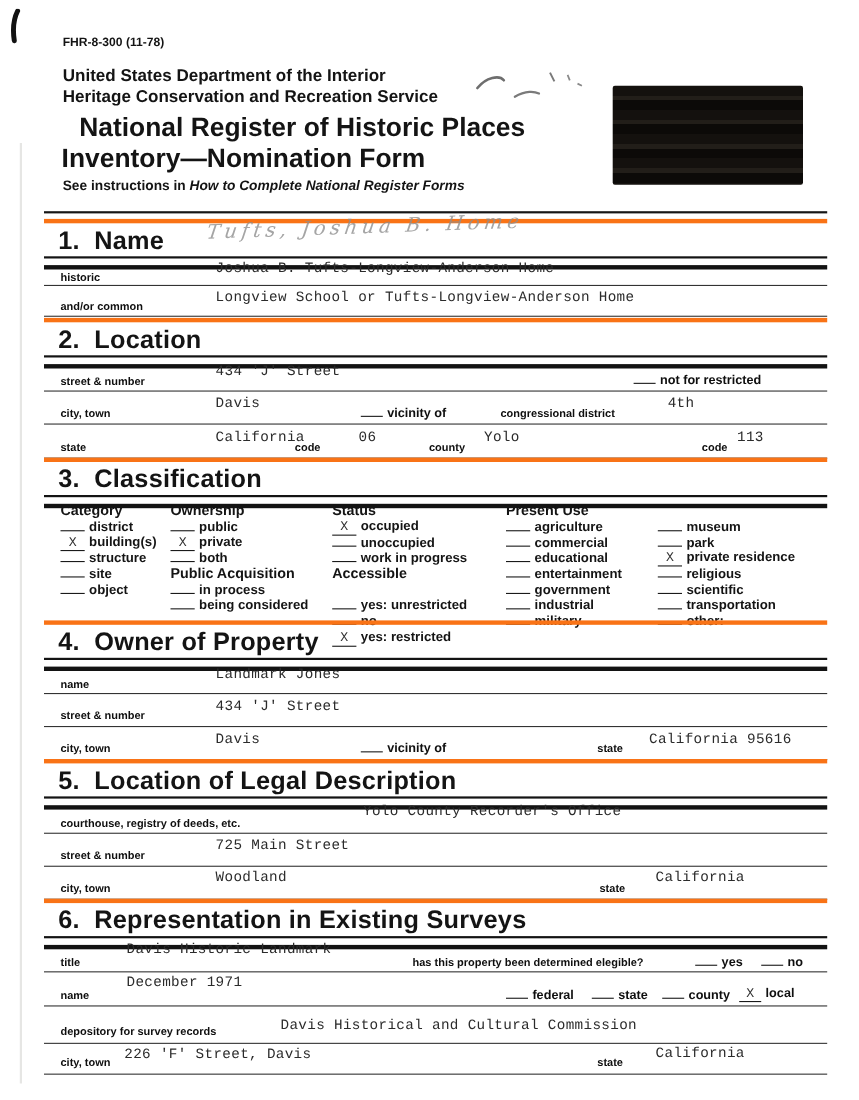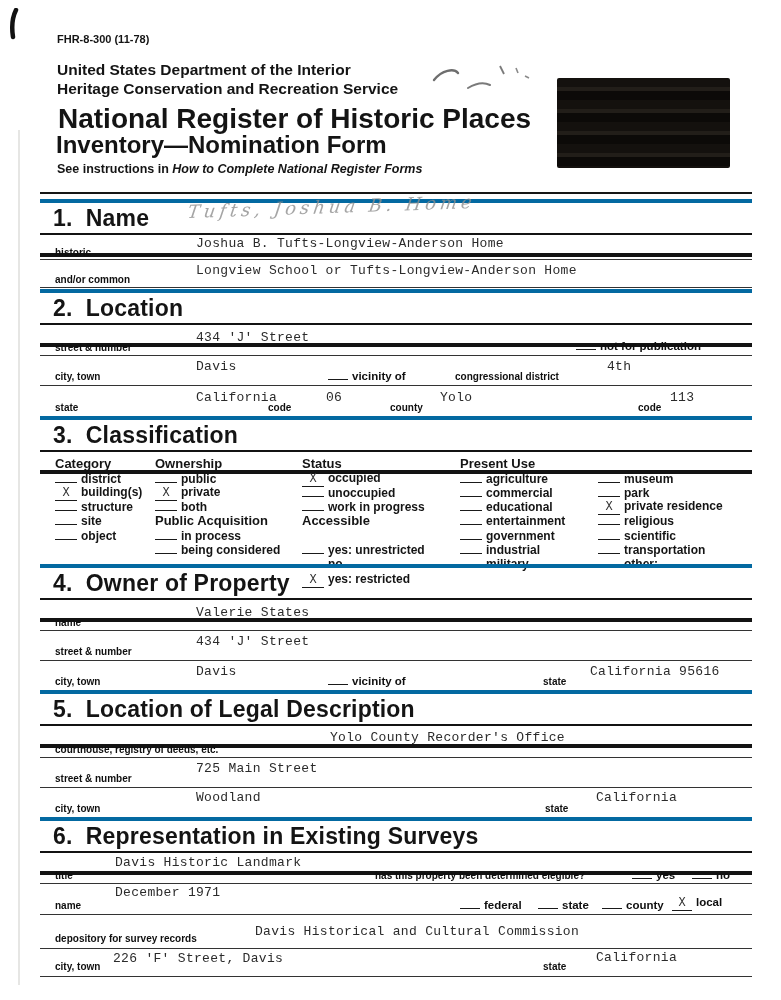--- a/index.html
+++ b/index.html
@@ -6,21 +6,21 @@
   .page {
     position:relative; width:781px; height:1000px; margin:0 auto;
     background:#ffffff; overflow:hidden;
     font-family:"Liberation Sans", sans-serif; color:#141414;
   }
   .abs { position:absolute; white-space:nowrap; }
   .b { font-weight:700; }
   .thinline { position:absolute; border-top:2px solid #161616; }
 
   
-  .sechead { position:absolute; left:40px; width:712px; border-top:4px solid #0369a1; border-bottom:4px solid #131313; padding-bottom:18px; }
+  .sechead { position:absolute; left:40px; width:712px; border-top:4px solid #f97316; border-bottom:4px solid #131313; padding-bottom:6px; }
   .sechead .inner {
     border-bottom:2px solid #131313; padding:2px 0 2px 13px;
     font-weight:700; font-size:23px; letter-spacing:.2px; white-space:pre; line-height:26px;
   }
 
   
   .frow { position:absolute; left:40px; width:712px; border-bottom:1.6px solid #333; }
   .flabel { position:absolute; font-size:10px; font-weight:700; white-space:nowrap; color:#0f0f0f; }
   .fval { position:absolute; font-family:"Liberation Mono","DejaVu Sans Mono",monospace; font-size:13px; color:#2b2b2b; white-space:nowrap; letter-spacing:.3px; }
   .combo { position:absolute; white-space:nowrap; font-size:11.5px; font-weight:700; color:#0f0f0f; }
@@ -58,21 +58,21 @@
   <div class="abs b" style="left:57px;top:33px;font-size:11px;">FHR-8-300   (11-78)</div>
   <div class="abs b" style="left:57px;top:61px;font-size:15.5px;">United States Department of the Interior</div>
   <div class="abs b" style="left:57px;top:80px;font-size:15.5px;">Heritage Conservation and Recreation Service</div>
   <svg class="abs" style="left:428px;top:58px;" width="110" height="36" viewBox="0 0 110 36">
     <path d="M6 22 C 14 12, 26 10, 30 15" stroke="#6e6e6e" stroke-width="2.4" fill="none" stroke-linecap="round"></path>
     <path d="M40 30 C 50 24, 58 25, 62 27" stroke="#7a7a7a" stroke-width="2" fill="none" stroke-linecap="round"></path>
     <path d="M72 8 L 76 16" stroke="#7a7a7a" stroke-width="1.8" fill="none"></path>
     <path d="M88 10 L 90 15 M97 18 L 101 20" stroke="#8a8a8a" stroke-width="1.6" fill="none"></path>
   </svg>
   <div class="redaction"></div>
-  <div class="abs b" style="left:58px;top:103px;font-size:28px;">National Register of Historic Places</div>
+  <div class="abs b" style="left:72px;top:103px;font-size:24px;">National Register of Historic Places</div>
   <div class="abs b" style="left:56px;top:131px;font-size:24px;">Inventory—Nomination Form</div>
   <div class="abs b" style="left:57px;top:162px;font-size:12.5px;"><span>See instructions in </span><span style="font-style:italic;">How to Complete National Register Forms</span></div>
   <div class="thinline" style="left:40px;top:192px;width:712px;"></div>
 
   <div class="sechead" style="top:199px;">
     <div class="inner">1.  Name</div>
   </div>
   <div class="abs handwriting" style="left:188px;top:201px;z-index:3;">Tufts, Joshua B. Home</div>
 
   <div class="frow" style="top:236px;height:23px;">
@@ -83,21 +83,21 @@
     <span class="fval" style="left:156px;top:4px;">Longview School or Tufts-Longview-Anderson Home</span>
     <span class="flabel" style="left:15px;bottom:2px;">and/or common</span>
   </div>
 
   <div class="sechead" style="top:289px;">
     <div class="inner">2.  Location</div>
   </div>
   <div class="frow" style="top:326px;height:29px;">
     <span class="fval" style="left:156px;top:4px;">434 'J' Street</span>
     <span class="flabel" style="left:15px;bottom:2px;">street &amp; number</span>
-    <span class="combo" style="left:536px;bottom:3px;"><span class="blank"></span><span>not for publication</span></span>
+    <span class="combo" style="left:536px;bottom:3px;"><span class="blank"></span><span>not for restricted</span></span>
   </div>
   <div class="frow" style="top:355px;height:30px;">
     <span class="fval" style="left:156px;top:4px;">Davis</span>
     <span class="flabel" style="left:15px;bottom:3px;">city, town</span>
     <span class="combo" style="left:288px;bottom:3px;"><span class="blank"></span><span>vicinity of</span></span>
     <span class="flabel" style="left:415px;bottom:3px;">congressional district</span>
     <span class="fval" style="left:567px;top:4px;">4th</span>
   </div>
   <div class="frow" style="top:385px;height:31px;">
     <span class="fval" style="left:156px;top:5px;">California</span>
@@ -152,21 +152,21 @@
   <div class="cl-item" style="left:598px;top:499px;"><span class="blank">X</span><span>private residence</span></div>
   <div class="cl-item" style="left:598px;top:513px;"><span class="blank"></span><span>religious</span></div>
   <div class="cl-item" style="left:598px;top:528px;"><span class="blank"></span><span>scientific</span></div>
   <div class="cl-item" style="left:598px;top:542px;"><span class="blank"></span><span>transportation</span></div>
   <div class="cl-item" style="left:598px;top:556px;"><span class="blank"></span><span>other:</span></div>
 
   <div class="sechead" style="top:564px;">
     <div class="inner">4.  Owner of Property</div>
   </div>
   <div class="frow" style="top:601px;height:29px;">
-    <span class="fval" style="left:156px;top:4px;">Valerie States</span>
+    <span class="fval" style="left:156px;top:4px;">Landmark Jones</span>
     <span class="flabel" style="left:15px;bottom:2px;">name</span>
   </div>
   <div class="frow" style="top:630px;height:30px;">
     <span class="fval" style="left:156px;top:4px;">434 'J' Street</span>
     <span class="flabel" style="left:15px;bottom:3px;">street &amp; number</span>
   </div>
   <div class="frow" style="top:660px;height:30px;">
     <span class="fval" style="left:156px;top:4px;">Davis</span>
     <span class="flabel" style="left:15px;bottom:3px;">city, town</span>
     <span class="combo" style="left:288px;bottom:3px;"><span class="blank"></span><span>vicinity of</span></span>

